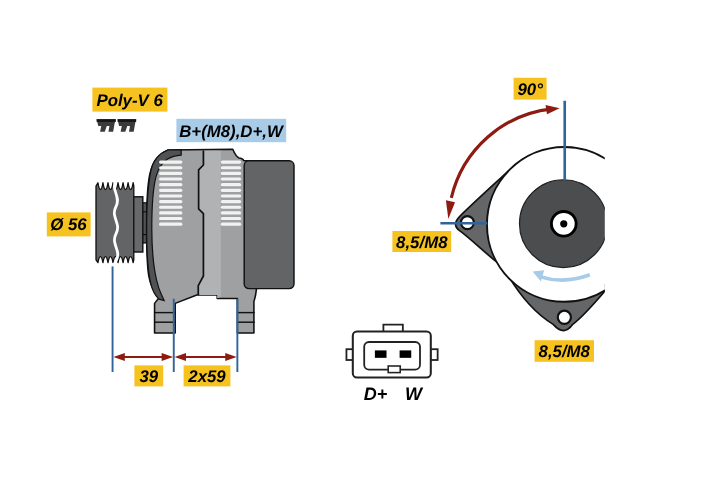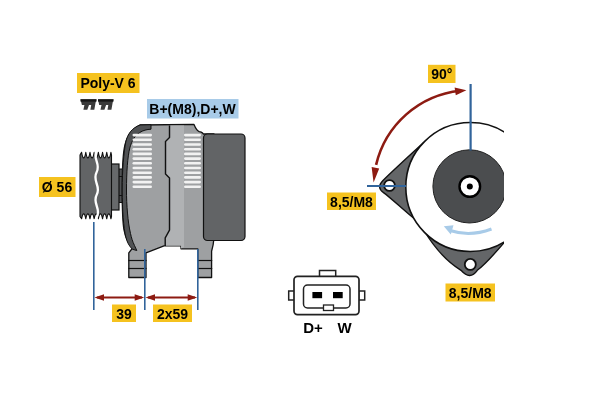--- a/index.html
+++ b/index.html
@@ -1,16 +1,16 @@
 <!DOCTYPE html>
 <html><head>
 <meta charset="utf-8">
 <style>
   html,body{margin:0;padding:0;background:#fff;}
-  .wrap{width:504px;height:400px;position:relative;background:#fff;overflow:hidden;}
+  .wrap{width:504px;height:400px;position:relative;background:#fff;overflow:hidden;font-style:italic;}
   text{font-family:"Liberation Sans",sans-serif;font-weight:bold;fill:#000;}
 </style>
 </head>
 <body>
 <div class="wrap">
 <svg width="600" height="400" viewBox="0 0 600 400">
   <rect x="0" y="0" width="600" height="400" fill="#ffffff"></rect>
 
   <rect x="117" y="169" width="5.5" height="33.5" fill="#505254" stroke="#111" stroke-width="1"></rect>
   <line x1="117" y1="176.5" x2="122.5" y2="176.5" stroke="#111" stroke-width="1"></line>

